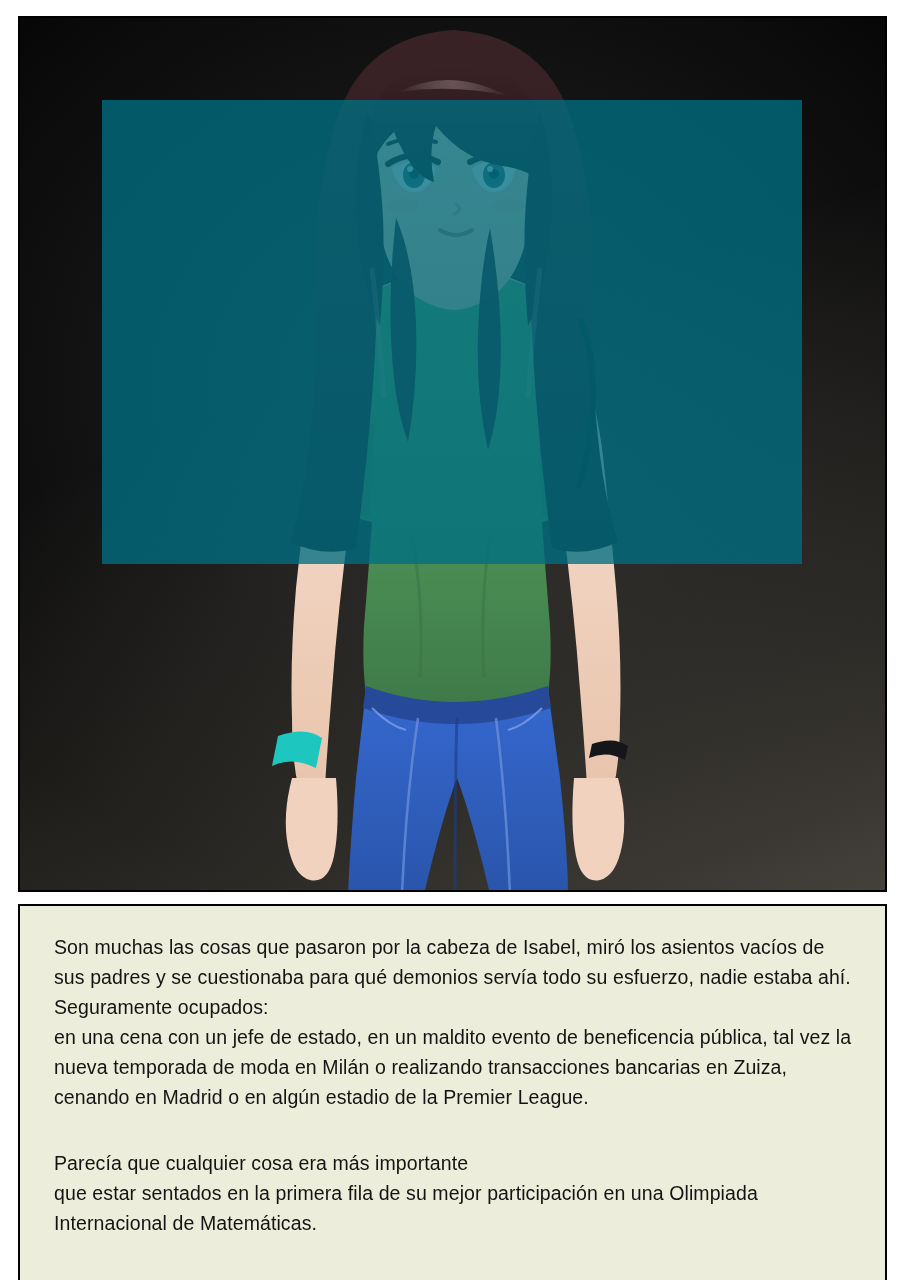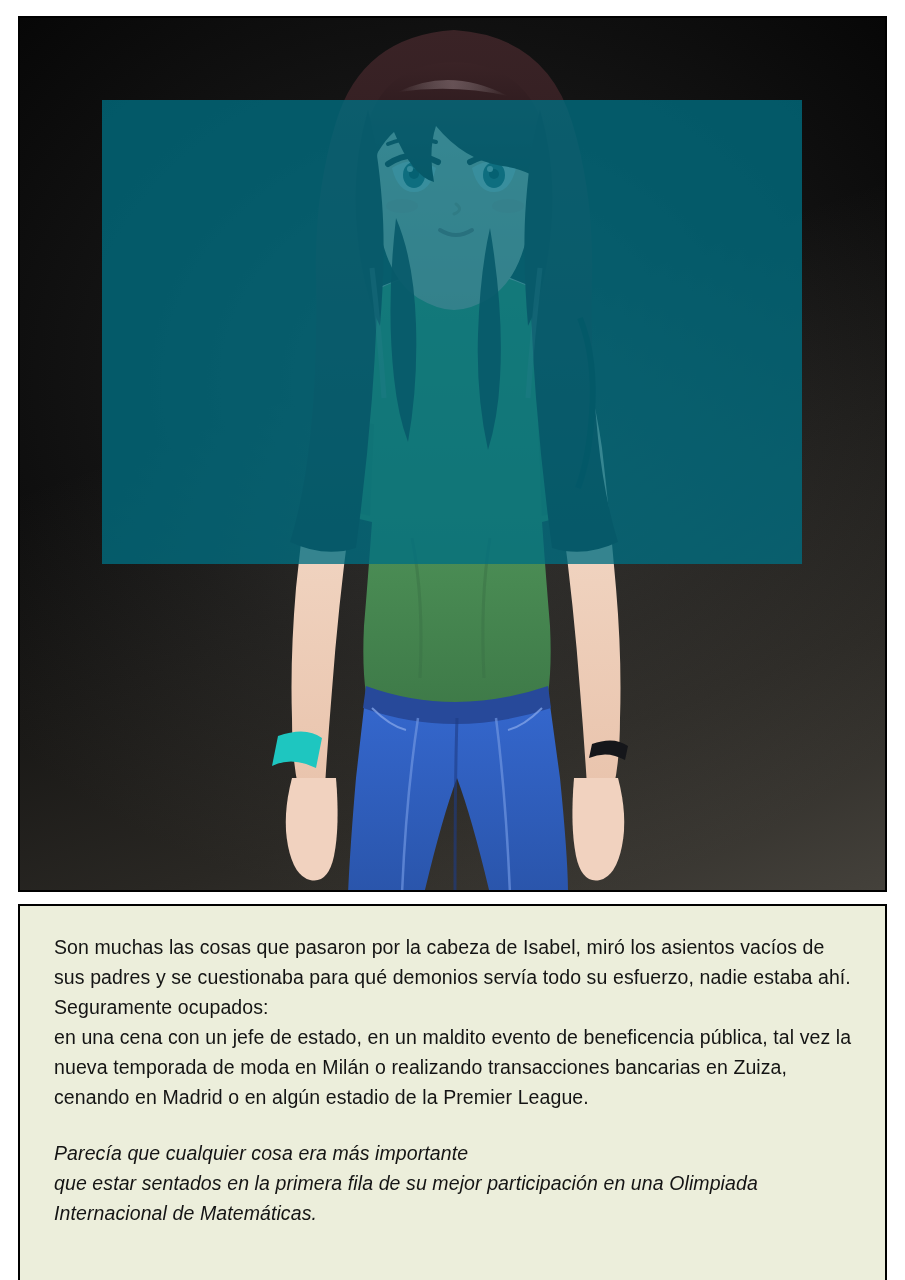--- a/index.html
+++ b/index.html
@@ -78,22 +78,21 @@
   }
   .para {
     font-size: 19.5px;
     line-height: 30px;
     color: #141414;
     margin: 0;
     letter-spacing: 0.1px;
     white-space: pre-line;
   }
   .para + .para {
-    margin-top: 26px;
-    font-style: italic;
+    margin-top: 36px;
   }
 </style>
 </head>
 <body>
 
 <div class="page">
 
   <div class="panel">
     <div class="panel-bg"></div>
     <div class="panel-bg2"></div>

